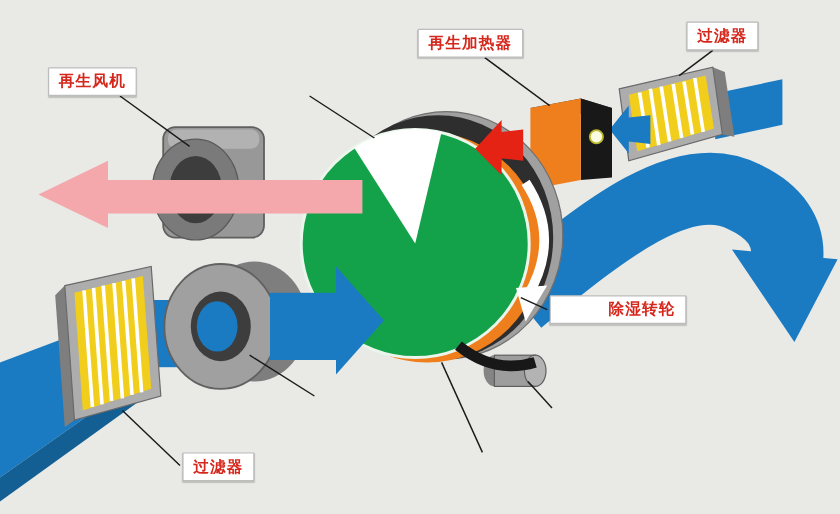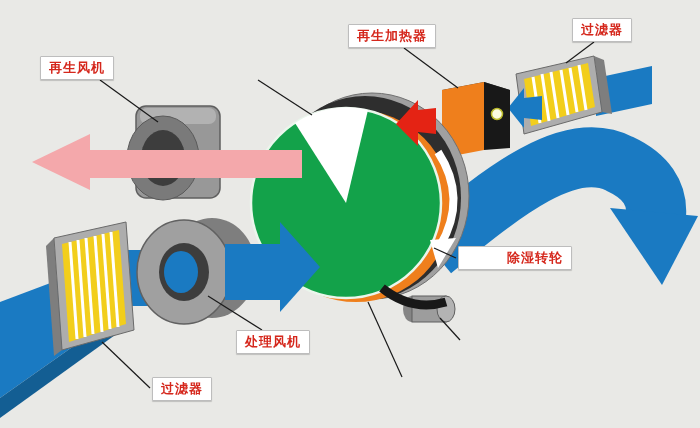--- a/index.html
+++ b/index.html
@@ -135,16 +135,15 @@
       <line x1="402" y1="377" x2="368" y2="302"></line>
       <line x1="262" y1="330" x2="208" y2="296"></line>
       <line x1="150" y1="388" x2="102" y2="342"></line>
     </g>
   </svg>
 
   <div class="label" style="left:40px;top:56px;">再生风机</div>
   <div class="label" style="left:348px;top:24px;">再生加热器</div>
   <div class="label" style="left:572px;top:18px;">过滤器</div>
   <div class="label" style="left:458px;top:246px;padding-left:48px;">除湿转轮</div>
-  <div class="label" style="left:236px;top:330px;">处理风机</div>
   <div class="label" style="left:152px;top:377px;">过滤器</div>
 
 </div>
 
 </body></html>

